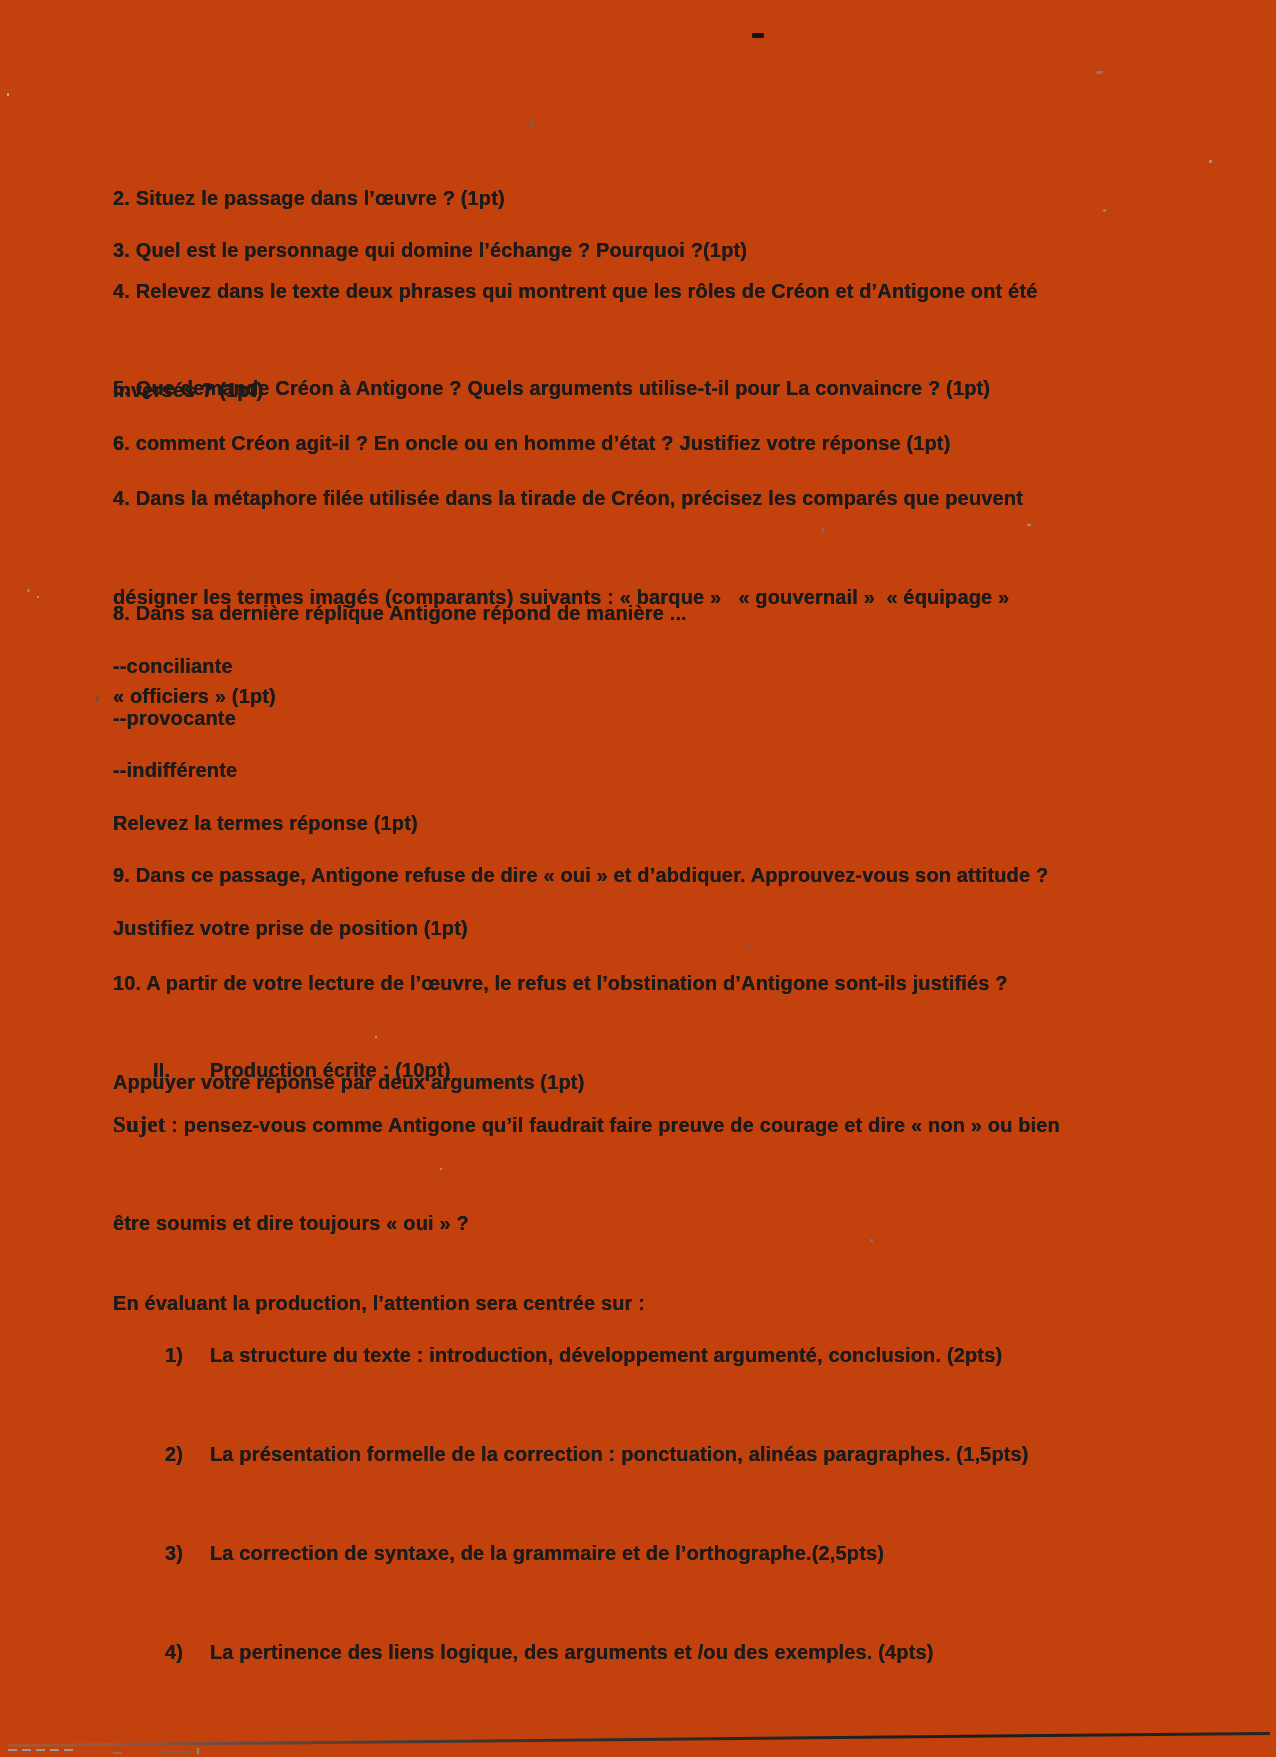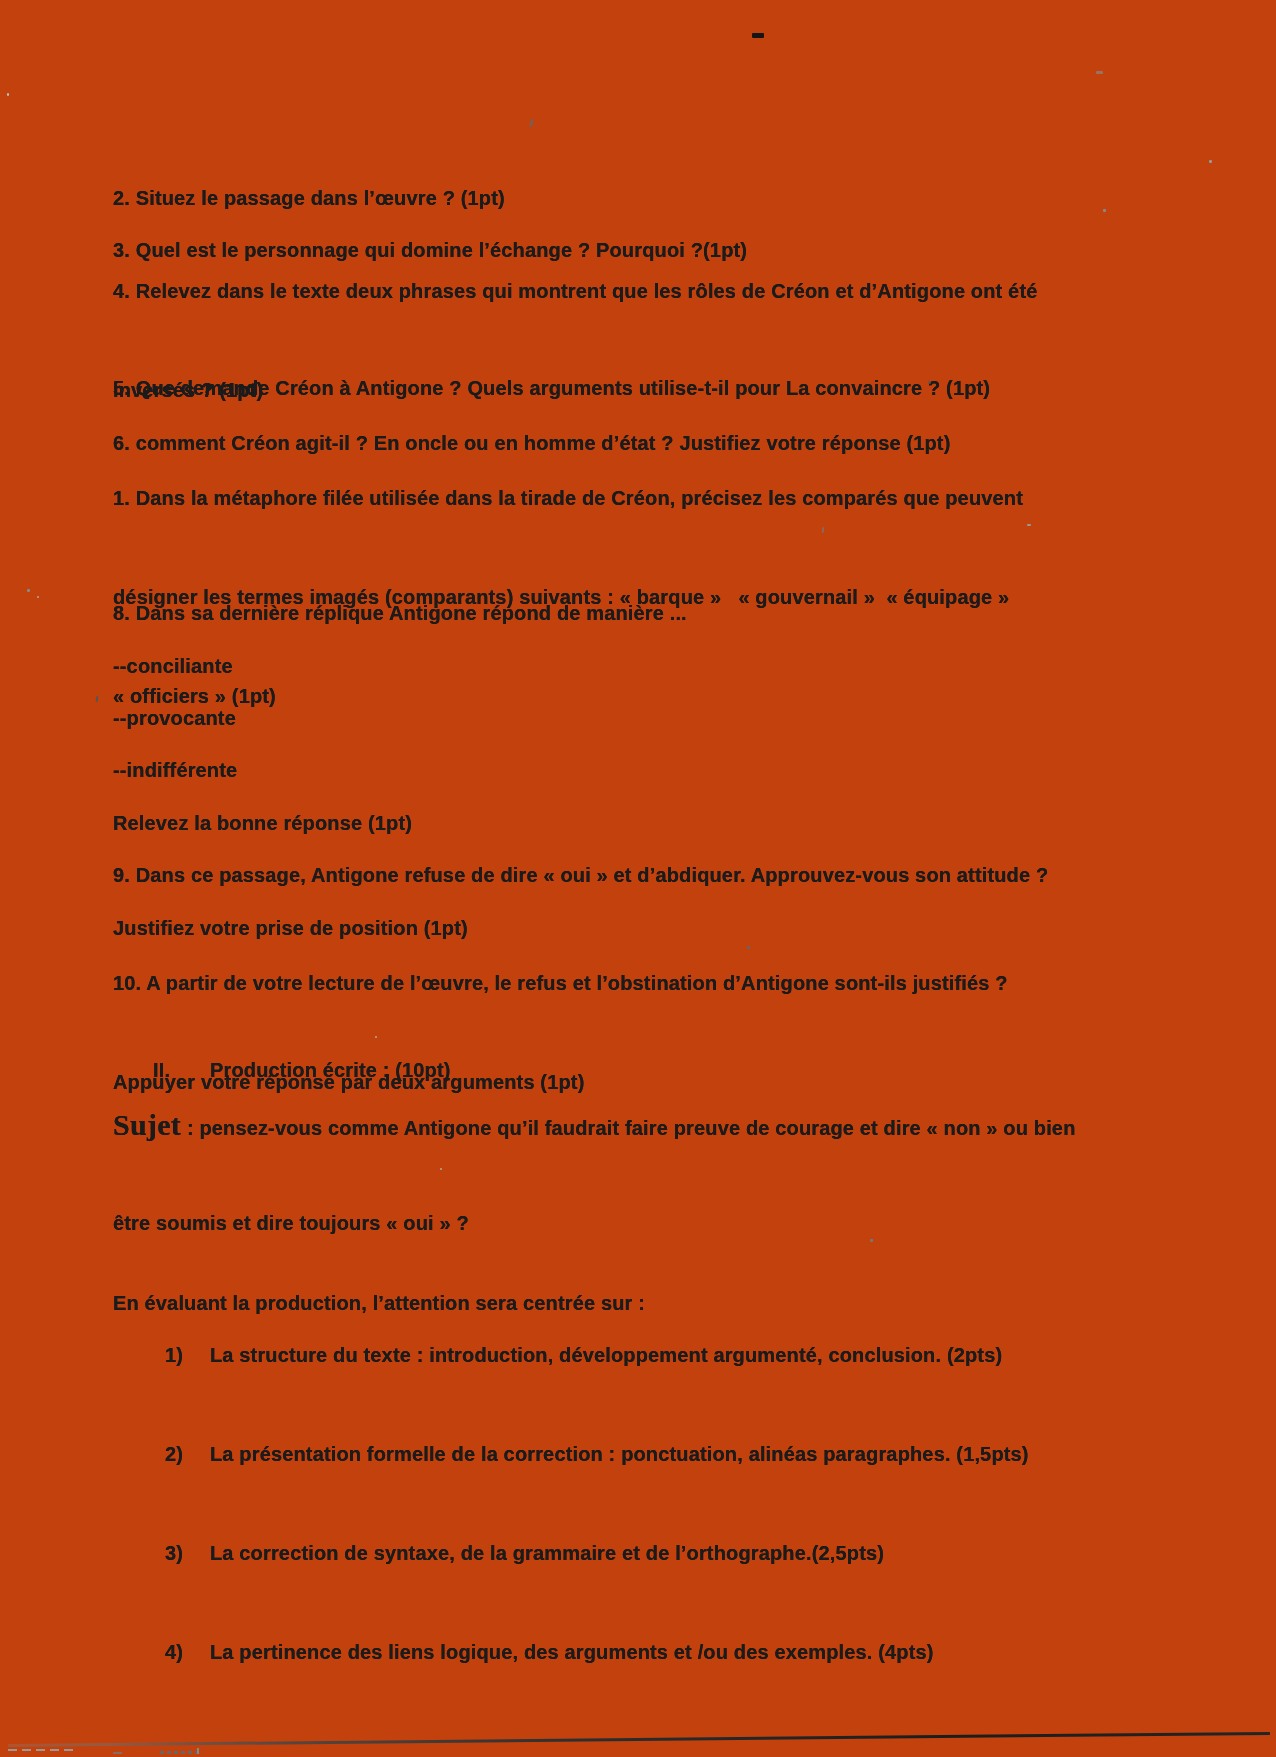--- a/index.html
+++ b/index.html
@@ -18,21 +18,21 @@
   .para {
     position: absolute;
     left: 113px;
     white-space: pre;
     line-height: 33px;
     text-shadow: 0 0 0.5px currentColor;
   }
   .line { height: 33px; }
   .sujet-label {
     font-family: "Liberation Serif", "DejaVu Serif", serif;
-    font-size: 30px;
+    font-size: 23px;
     font-weight: 700;
     letter-spacing: 0.3px;
   }
   .roman-num { display: inline-block; width: 57px; }
   .crit-num  { display: inline-block; width: 45px; }
   .speck { position: absolute; border-radius: 1px; }
   .scan-edge {
     position: absolute;
     left: 8px; top: 1744px;
     width: 1262px; height: 3px;
@@ -68,21 +68,21 @@
 
   <div class="para" style="top:306px">
     <div class="line">5. Que demande Créon à Antigone ? Quels arguments utilise-t-il pour La convaincre ? (1pt)</div>
   </div>
 
   <div class="para" style="top:361px">
     <div class="line">6. comment Créon agit-il ? En oncle ou en homme d’état ? Justifiez votre réponse (1pt)</div>
   </div>
 
   <div class="para" style="top:416px">
-    <div class="line">1. Dans la métaphore filée utilisée dans la tirade de Créon, précisez les comparés que peuvent</div>
+    <div class="line">4. Dans la métaphore filée utilisée dans la tirade de Créon, précisez les comparés que peuvent</div>
     <div class="line">désigner les termes imagés (comparants) suivants : « barque »   « gouvernail »  « équipage »</div>
     <div class="line">« officiers » (1pt)</div>
   </div>
 
   <div class="para" style="top:531px">
     <div class="line">8. Dans sa dernière réplique Antigone répond de manière ...</div>
   </div>
 
   <div class="para" style="top:584px">
     <div class="line">--conciliante</div>
@@ -90,21 +90,21 @@
 
   <div class="para" style="top:636px">
     <div class="line">--provocante</div>
   </div>
 
   <div class="para" style="top:688px">
     <div class="line">--indifférente</div>
   </div>
 
   <div class="para" style="top:741px">
-    <div class="line">Relevez la bonne réponse (1pt)</div>
+    <div class="line">Relevez la termes réponse (1pt)</div>
   </div>
 
   <div class="para" style="top:793px">
     <div class="line">9. Dans ce passage, Antigone refuse de dire « oui » et d’abdiquer. Approuvez-vous son attitude ?</div>
   </div>
 
   <div class="para" style="top:846px">
     <div class="line">Justifiez votre prise de position (1pt)</div>
   </div>
 

